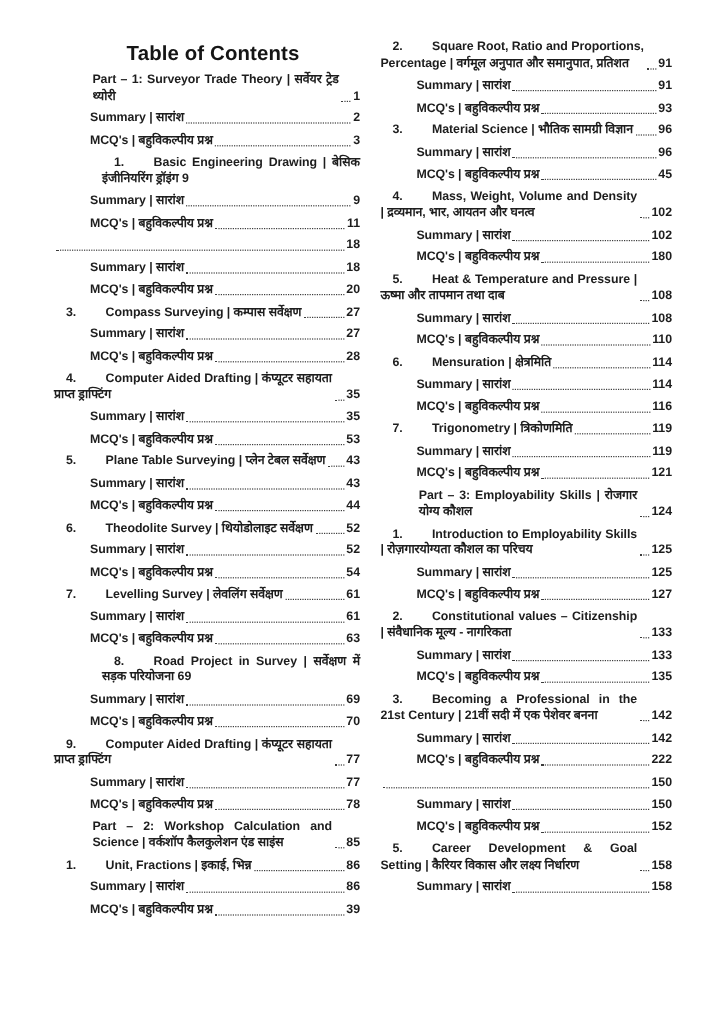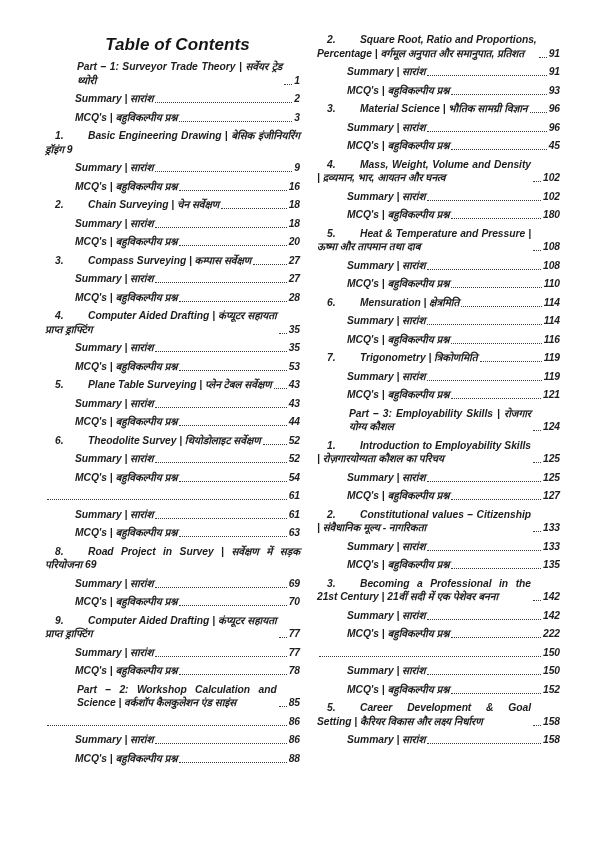--- a/index.html
+++ b/index.html
@@ -7,21 +7,20 @@
     font-family: "Liberation Sans", "DejaVu Sans", sans-serif;
     background: #ffffff;
   }
   .page {
     position: relative;
     width: 600px;
     height: 849px;
     background: #ffffff;
     overflow: hidden;
     color: #1d1d1d;
-    font-style: italic;
   }
   .col {
     position: absolute;
     font-size: 10.3px;
     line-height: 13.5px;
     font-weight: 700;
     letter-spacing: -0.05px;
   }
   .col-left  { left: 45px;  top: 35px; width: 255px; }
   .col-right { left: 317px; top: 33px; width: 243px; }
@@ -41,21 +40,21 @@
   .entry.chapter .txt { text-indent: 10px; }
   .entry.sub .txt { padding-left: 30px; }
   .num { display: inline-block; width: 33px; text-indent: 0; }
   .dots {
     flex: 1 1 auto;
     min-width: 8px;
     border-bottom: 1.7px dotted #3c3c3c;
     margin: 0 2px 2.5px 2px;
   }
   .pg { white-space: nowrap; flex: 0 0 auto; }
-  .entry.noleader .txt { display: block; }
+  .entry.noleader .txt { display: block; margin-left: 40px; }
 </style>
 </head>
 <body>
 
 <div class="page">
   <div class="col col-left">
     <h1 class="title">Table of Contents</h1>
     <div>
         <div class="entry part lead">
           <span class="txt">Part – 1: Surveyor Trade Theory | सर्वेयर ट्रेड थ्योरी</span>
@@ -76,24 +75,23 @@
           <span class="txt"><span class="num">1.</span>Basic Engineering Drawing | बेसिक इंजीनियरिंग ड्रॉइंग 9</span>
         </div>
         <div class="entry sub lead">
           <span class="txt">Summary | सारांश</span>
           <span class="dots"></span>
           <span class="pg">9</span>
         </div>
         <div class="entry sub lead">
           <span class="txt">MCQ's | बहुविकल्पीय प्रश्न</span>
           <span class="dots"></span>
-          <span class="pg">16</span>
-        </div>
-        <div class="entry chapter lead">
-          <span class="txt"><span class="num">2.</span>Chain Surveying | चेन सर्वेक्षण</span>
+          <span class="pg">11</span>
+        </div>
+        <div class="entry chapter lead">
           <span class="dots"></span>
           <span class="pg">18</span>
         </div>
         <div class="entry sub lead">
           <span class="txt">Summary | सारांश</span>
           <span class="dots"></span>
           <span class="pg">18</span>
         </div>
         <div class="entry sub lead">
           <span class="txt">MCQ's | बहुविकल्पीय प्रश्न</span>
@@ -154,20 +152,21 @@
           <span class="txt">Summary | सारांश</span>
           <span class="dots"></span>
           <span class="pg">52</span>
         </div>
         <div class="entry sub lead">
           <span class="txt">MCQ's | बहुविकल्पीय प्रश्न</span>
           <span class="dots"></span>
           <span class="pg">54</span>
         </div>
         <div class="entry chapter lead">
+          <span class="txt"><span class="num">7.</span>Levelling Survey | लेवलिंग सर्वेक्षण</span>
           <span class="dots"></span>
           <span class="pg">61</span>
         </div>
         <div class="entry sub lead">
           <span class="txt">Summary | सारांश</span>
           <span class="dots"></span>
           <span class="pg">61</span>
         </div>
         <div class="entry sub lead">
           <span class="txt">MCQ's | बहुविकल्पीय प्रश्न</span>
@@ -201,32 +200,33 @@
           <span class="txt">MCQ's | बहुविकल्पीय प्रश्न</span>
           <span class="dots"></span>
           <span class="pg">78</span>
         </div>
         <div class="entry part lead">
           <span class="txt">Part – 2: Workshop Calculation and Science | वर्कशॉप कैलकुलेशन एंड साइंस</span>
           <span class="dots"></span>
           <span class="pg">85</span>
         </div>
         <div class="entry chapter lead">
+          <span class="txt"><span class="num">1.</span>Unit, Fractions | इकाई, भिन्न</span>
           <span class="dots"></span>
           <span class="pg">86</span>
         </div>
         <div class="entry sub lead">
           <span class="txt">Summary | सारांश</span>
           <span class="dots"></span>
           <span class="pg">86</span>
         </div>
         <div class="entry sub lead">
           <span class="txt">MCQ's | बहुविकल्पीय प्रश्न</span>
           <span class="dots"></span>
-          <span class="pg">88</span>
+          <span class="pg">39</span>
         </div>
       </div>
   </div>
   <div class="col col-right">
     <div>
         <div class="entry chapter lead">
           <span class="txt"><span class="num">2.</span>Square Root, Ratio and Proportions, Percentage | वर्गमूल अनुपात और समानुपात, प्रतिशत</span>
           <span class="dots"></span>
           <span class="pg">91</span>
         </div>

